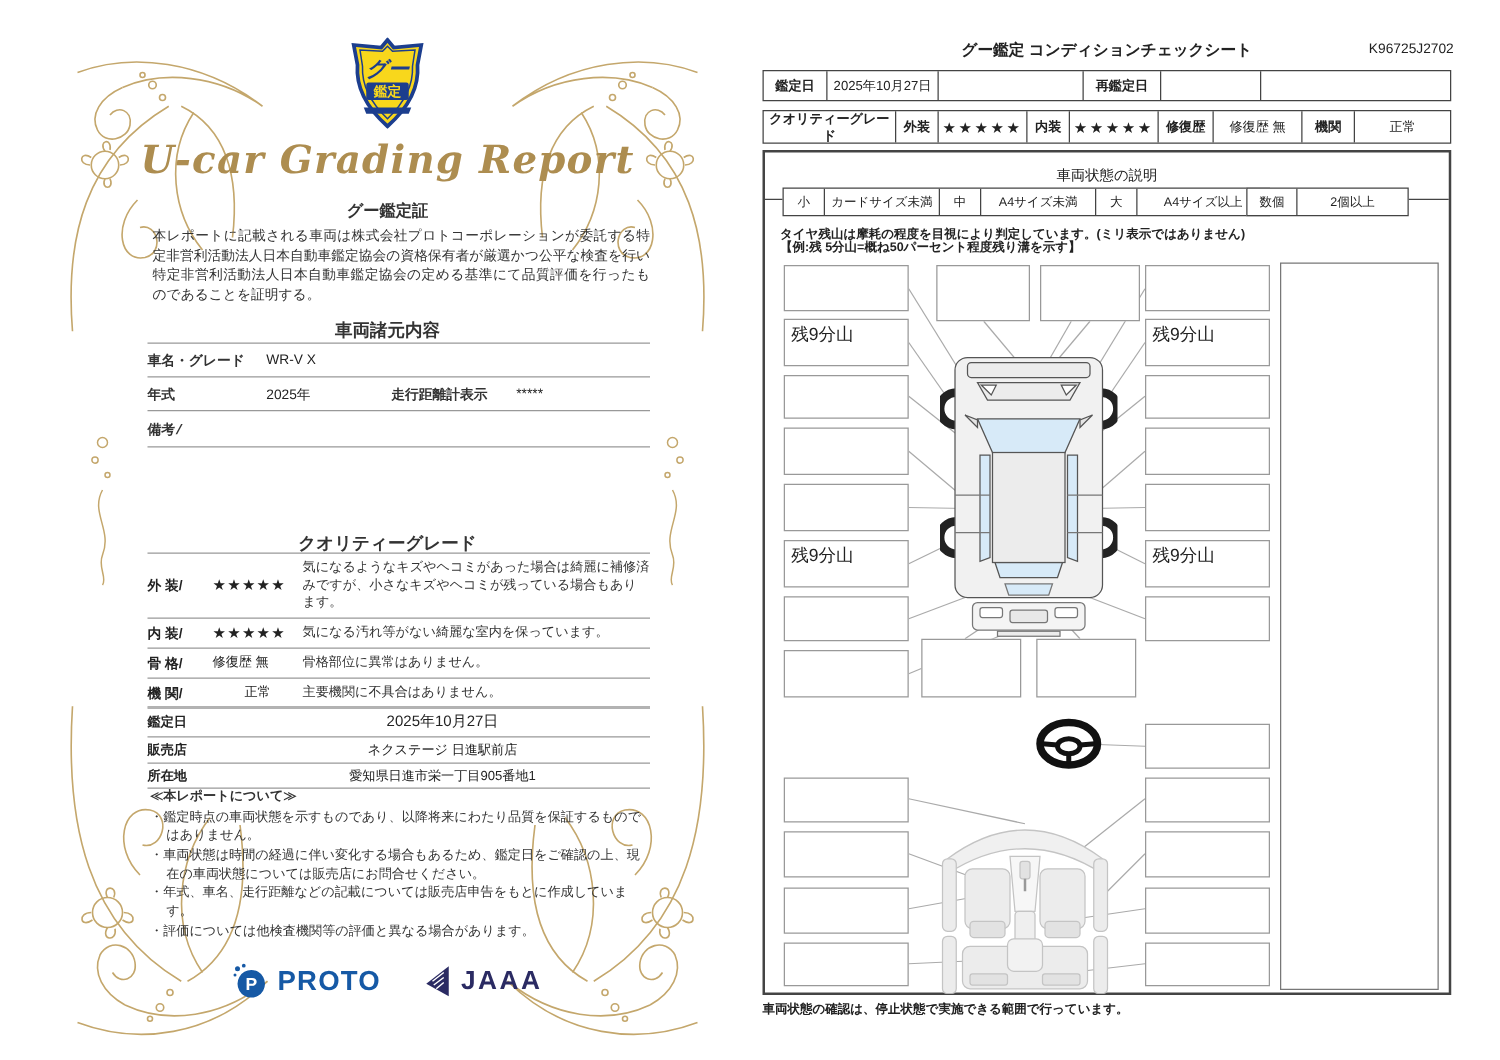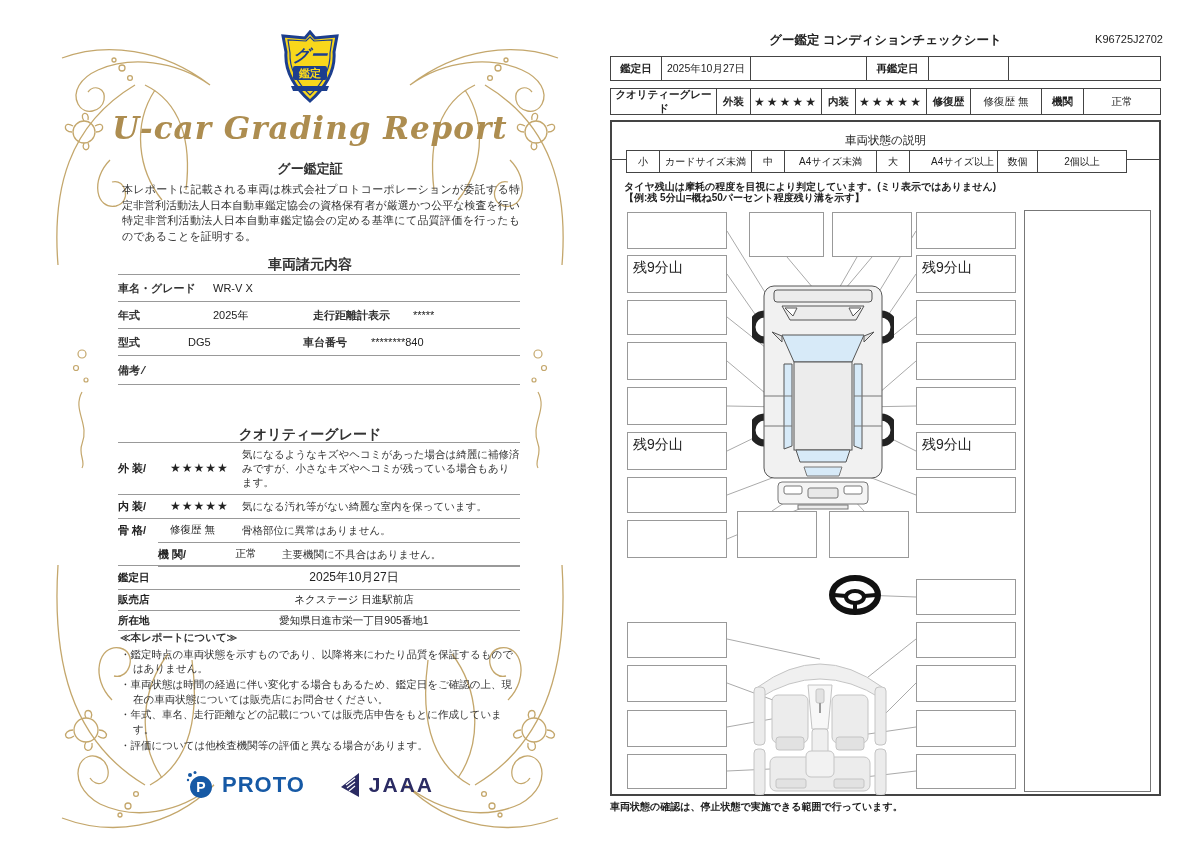--- a/index.html
+++ b/index.html
@@ -16,21 +16,21 @@
   .cert-title { position:absolute; top:130px; left:0; width:100%; text-align:center;
                 font-size:13px; font-weight:bold; color:#333; }
   .intro { position:absolute; top:152px; left:62px; width:398px; font-size:11px; line-height:1.42;
            text-align:justify; color:#333; }
   .sec-head { position:absolute; left:0; width:100%; text-align:center; font-size:14px; font-weight:bold; color:#333; }
   .ltable { position:absolute; left:58px; width:402px; }
   .lrow { display:flex; align-items:center; border-top:1px solid #999; min-height:27px; font-size:11px; }
   .lrow:last-child { border-bottom:1px solid #999; }
   .lrow .lab { font-weight:bold; color:#333; }
   .q-row { display:flex; align-items:center; border-top:1px solid #999; padding:4px 0; font-size:11px; }
-  .q-row:last-child { border-bottom:1px solid #999;margin-left:40px; }
+  .q-row:last-child { border-bottom:1px solid #999; }
   .q-lab { width:52px; font-weight:bold; flex:none; }
   .q-val { width:72px; flex:none; font-size:12px; letter-spacing:1px; }
   .q-desc { flex:1; font-size:10.5px; line-height:1.35; color:#333; }
   .m-row { display:flex; align-items:center; border-top:1px solid #999; height:21px; font-size:10.5px; }
   .m-row:last-child { border-bottom:1px solid #999; }
   .m-lab { width:70px; font-weight:bold; flex:none; }
   .m-val { flex:1; text-align:center; }
   .about { position:absolute; top:600px; left:60px; width:400px; font-size:10.5px; line-height:1.4; color:#333; }
   .about .hd { font-weight:bold; margin-bottom:2px; }
   .about .bl { padding-left:13px; text-indent:-13px; margin-bottom:1px; }
@@ -152,26 +152,20 @@
     <div class="ltable" style="top:244px;">
       <div class="lrow">
         <span class="lab" style="width:95px;">車名・グレード</span>
         <span>WR-V X</span>
       </div>
       <div class="lrow">
         <span class="lab" style="width:95px;">年式</span>
         <span style="width:100px;">2025年</span>
         <span class="lab" style="width:100px;">走行距離計表示</span>
         <span>*****</span>
-      </div>
-      <div class="lrow">
-        <span class="lab" style="width:70px;">型式</span>
-        <span style="width:115px;">DG5</span>
-        <span class="lab" style="width:68px;">車台番号</span>
-        <span>********840</span>
       </div>
       <div class="lrow" style="min-height:30px;font-family:Liberation Mono, monospace;">
         <span class="lab">備考/</span>
       </div>
     </div>
 
     <div class="sec-head" style="top:396px;">クオリティーグレード</div>
     <div class="ltable" style="top:412px;">
       <div class="q-row">
         <span class="q-lab">外 装/</span>

